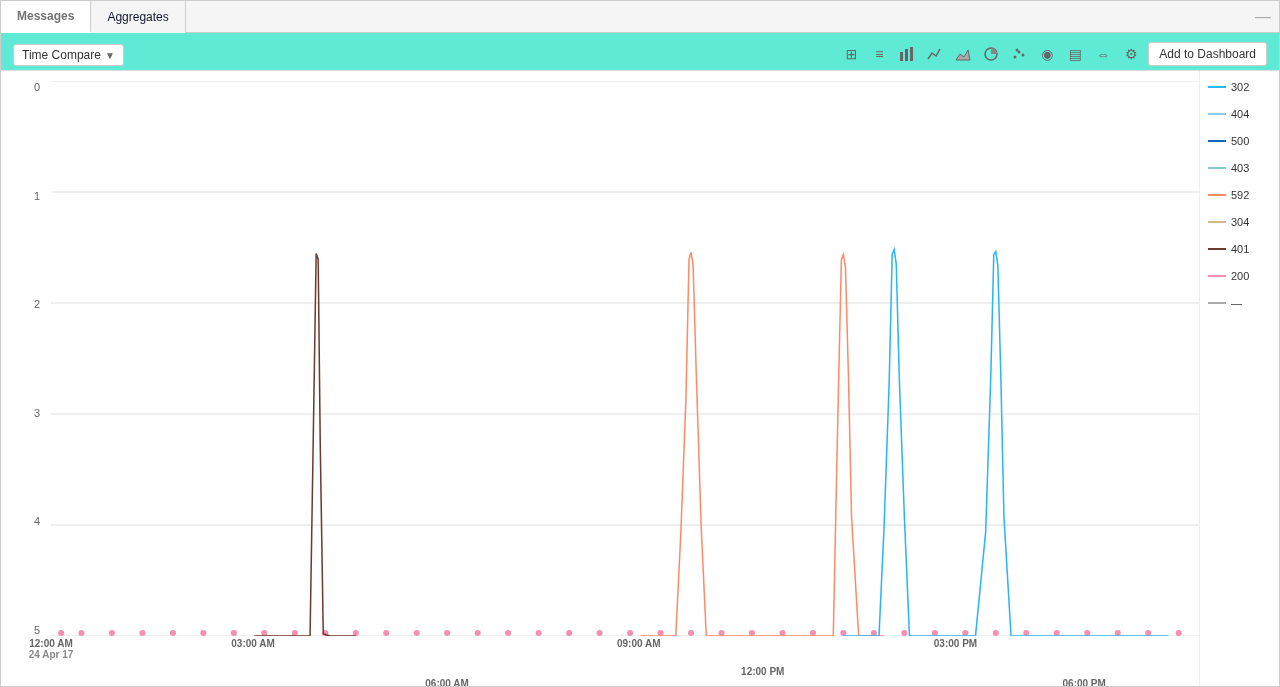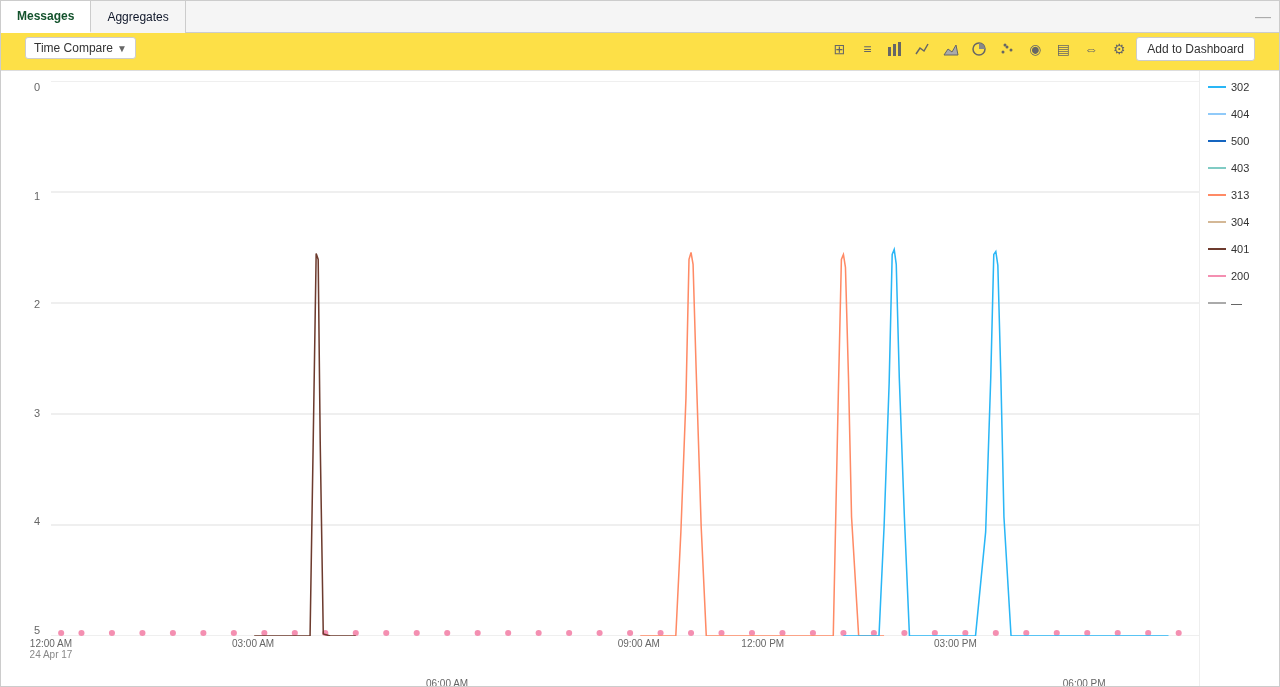--- a/index.html
+++ b/index.html
@@ -9,25 +9,25 @@
 
     .tabs-bar {
       display: flex; align-items: center; border-bottom: 1px solid #ccc; background: #f5f5f5; height: 32px;
       justify-content: space-between;
     }
     .tabs-left { display: flex; }
     .tab {
       padding: 6px 16px; font-size: 12px; cursor: pointer; border-right: 1px solid #ccc;
       display: flex; align-items: center; height: 32px; background: #f5f5f5; color: #0f172a;
     }
-    .tab.active { background: #fff; color: #14532d; border-bottom: 2px solid #fff; font-weight: bold; }
+    .tab.active { background: #fff; color: #737373; border-bottom: 2px solid #fff; font-weight: bold; }
 
     .toolbar {
-      display: flex; align-items: flex-start; border-bottom: 1px solid #ddd; padding: 4px 24px; height: 38px;
-      background: #fde047; justify-content: space-between;
+      display: flex; align-items: flex-end; border-bottom: 1px solid #ddd; padding: 4px 12px; height: 38px;
+      background: #5eead4; justify-content: space-between;
     }
     .toolbar-left { display: flex; align-items: center; gap: 4px; }
     .time-compare-btn {
       display: flex; align-items: center; border: 1px solid #ccc; border-radius: 3px;
       padding: 3px 8px; font-size: 12px; cursor: pointer; background: #fff; color: #333; gap: 4px;
     }
     .time-compare-btn .chevron { font-size: 10px; color: #666; }
 
     .toolbar-right { display: flex; align-items: center; gap: 6px; }
     .toolbar-icon {
@@ -201,26 +201,26 @@
           </g>
 
           <polyline points="200,560 240,560 250,560 255,560 258,370 261,174 263,180 265,365 268,558 275,560 300,560" fill="none" stroke="#6d3b2e" stroke-width="1.5"></polyline>
 
           <polyline points="580,560 600,560 615,560 620,455 625,320 628,180 630,173 632,185 635,290 640,450 645,560 680,560 700,560 720,560 740,560 760,560 770,560 775,315 778,180 780,175 782,188 785,300 788,440 795,560 820,560" fill="none" stroke="#ff8a65" stroke-width="1.5"></polyline>
 
           <polyline points="780,560 800,560 815,560 820,450 825,305 828,175 830,170 832,185 835,300 840,440 845,560 870,560 880,560 900,560 910,560 920,455 925,300 928,175 930,172 932,186 935,300 938,440 945,560 980,560 1100,560" fill="none" stroke="#29b6f6" stroke-width="1.5"></polyline>
 
         </svg>
 
-        <div style="position:absolute; bottom:0; left:50px; right:0; height:48px;">
+        <div style="position:absolute; bottom:0; left:50px; right:0; height:48px;font-weight:bold;">
           <span class="x-label" style="left:0%; transform:translateX(-50%);">12:00 AM<br><span style="color:#888">24 Apr 17</span></span>
           <span class="x-label" style="left:17.6%; transform:translateX(-50%);">03:00 AM</span>
           <span class="x-label" style="left:34.5%; transform:translateX(-50%);margin-top:40px;">06:00 AM</span>
           <span class="x-label" style="left:51.2%; transform:translateX(-50%);">09:00 AM</span>
-          <span class="x-label" style="left:62%; transform:translateX(-50%);">12:00 PM</span>
+          <span class="x-label" style="left:62%; transform:translateX(-50%);margin-top:28px;">12:00 PM</span>
           <span class="x-label" style="left:76%; transform:translateX(-50%);margin-left:32px;">03:00 PM</span>
           <span class="x-label" style="left:90%; transform:translateX(-50%);margin-top:40px;">06:00 PM</span>
         </div>
 
       </div>
     </div>
 
     <div class="legend">
       <div class="legend-item">
         <div class="legend-line" style="background:#29b6f6;"></div>
@@ -233,21 +233,21 @@
       <div class="legend-item">
         <div class="legend-line" style="background:#1565c0;"></div>
         <span>500</span>
       </div>
       <div class="legend-item">
         <div class="legend-line" style="background:#80cbc4;"></div>
         <span>403</span>
       </div>
       <div class="legend-item">
         <div class="legend-line" style="background:#ff8a65;"></div>
-        <span>313</span>
+        <span>592</span>
       </div>
       <div class="legend-item">
         <div class="legend-line" style="background:#d4b896;"></div>
         <span>304</span>
       </div>
       <div class="legend-item">
         <div class="legend-line" style="background:#6d3b2e;"></div>
         <span>401</span>
       </div>
       <div class="legend-item">

